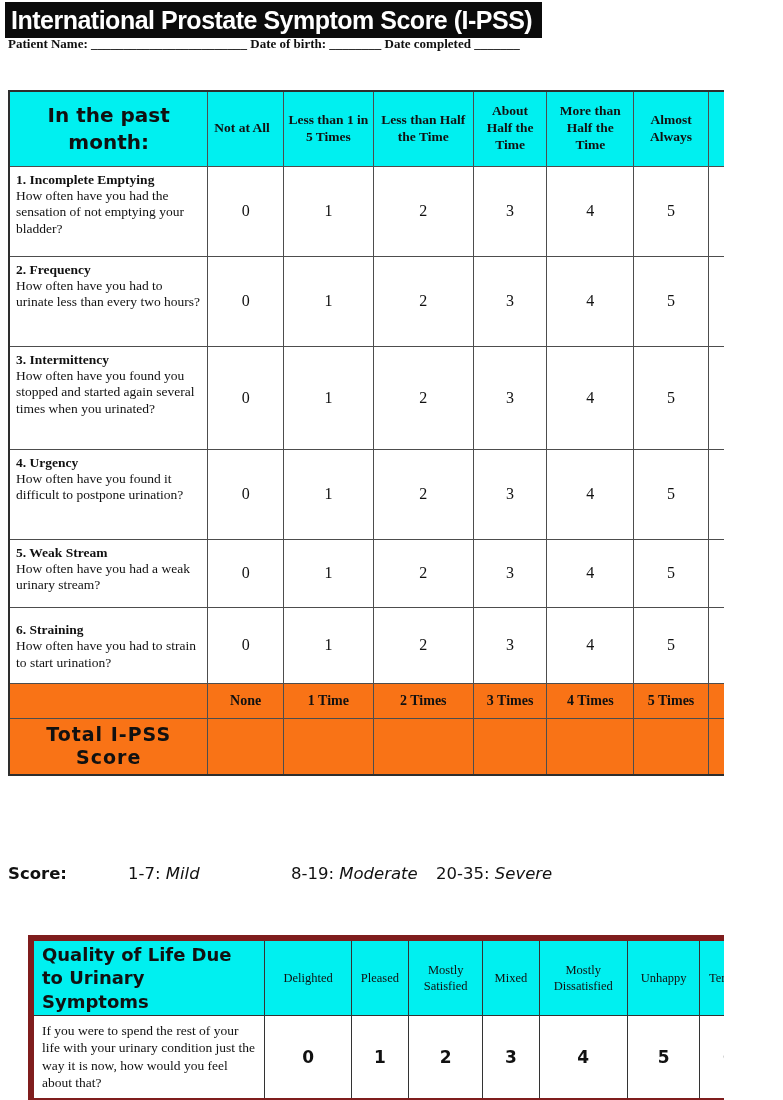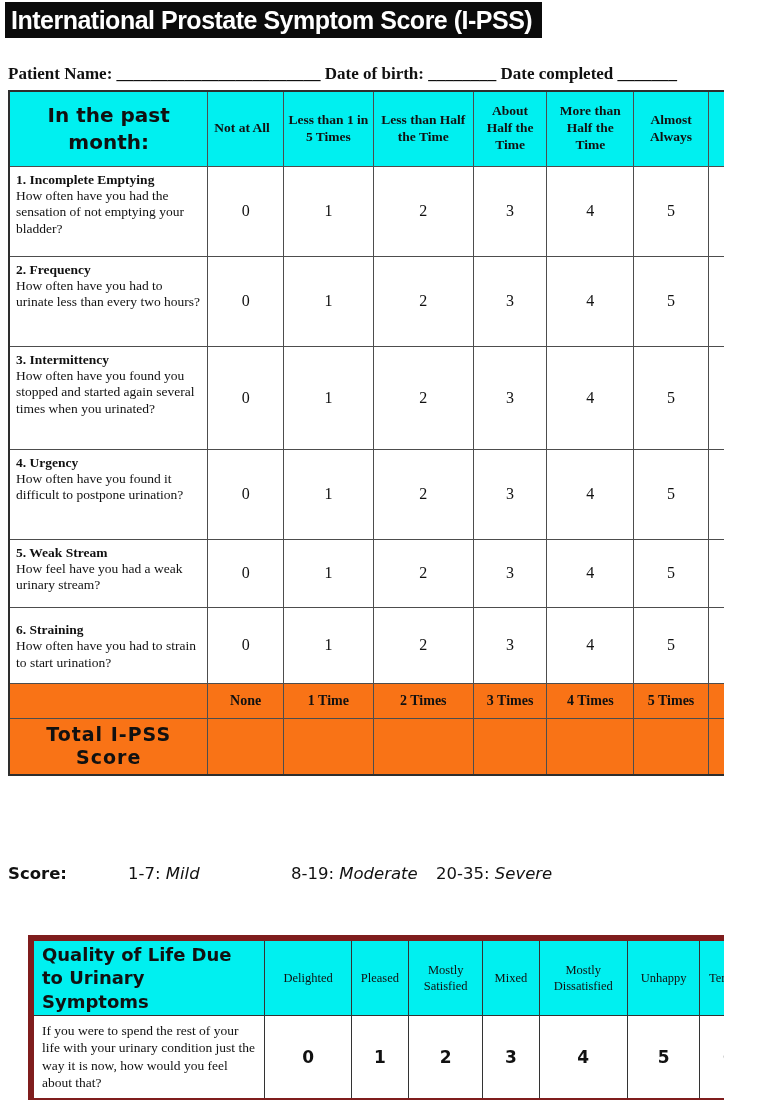--- a/index.html
+++ b/index.html
@@ -6,22 +6,22 @@
   #page{position:relative;width:724px;height:1100px;background:#ffffff;overflow:hidden;
         font-family:"Liberation Serif", serif;color:#111;}
 
   
   .title-bar{position:absolute;left:5px;top:2px;height:36px;background:#0b0b0b;
              display:inline-flex;align-items:center;padding:0 10px 0 6px;}
   .title-bar span{color:#ffffff;font-family:"Liberation Sans",sans-serif;
                   font-weight:bold;font-size:25px;letter-spacing:-0.5px;white-space:nowrap;}
 
   
-  .patient-line{position:absolute;left:8px;top:64px;width:770px;
-                font-family:"Liberation Serif",serif;font-weight:bold;font-size:17px;
+  .patient-line{position:absolute;left:8px;top:36px;width:770px;
+                font-family:"Liberation Serif",serif;font-weight:bold;font-size:13px;
                 white-space:nowrap;}
   .patient-line .blank{font-weight:bold;letter-spacing:0px;}
 
   
   table{border-collapse:collapse;table-layout:fixed;}
   td{overflow:hidden;}
 
   
   .main-table{position:absolute;left:8px;top:90px;width:763px;border:2px solid #2e2e2e;}
   .main-table td{border:1px solid #4d4d4d;}
@@ -155,21 +155,21 @@
       <td class="num-cell">2</td>
       <td class="num-cell">3</td>
       <td class="num-cell">4</td>
       <td class="num-cell">5</td>
       <td class="num-cell score-cell"></td>
     </tr>
 
     <tr style="height:68px">
       <td class="q-cell">
         <span class="q-title">5. Weak Stream</span><br>
-        <span>How feel have you had a weak urinary stream?</span>
+        <span>How often have you had a weak urinary stream?</span>
       </td>
       <td class="num-cell">0</td>
       <td class="num-cell">1</td>
       <td class="num-cell">2</td>
       <td class="num-cell">3</td>
       <td class="num-cell">4</td>
       <td class="num-cell">5</td>
       <td class="num-cell score-cell"></td>
     </tr>
 

